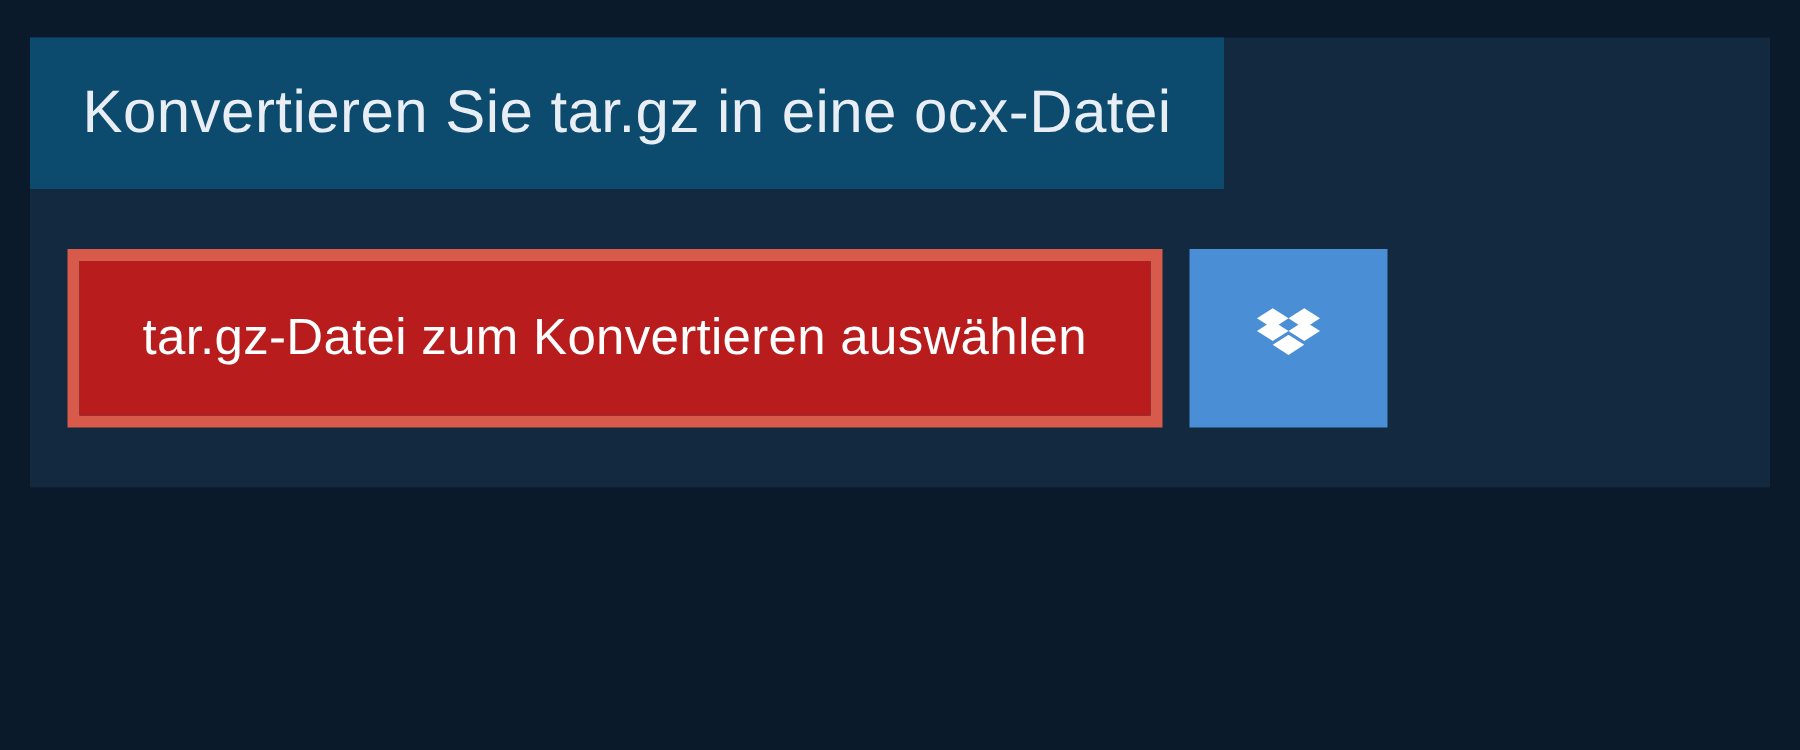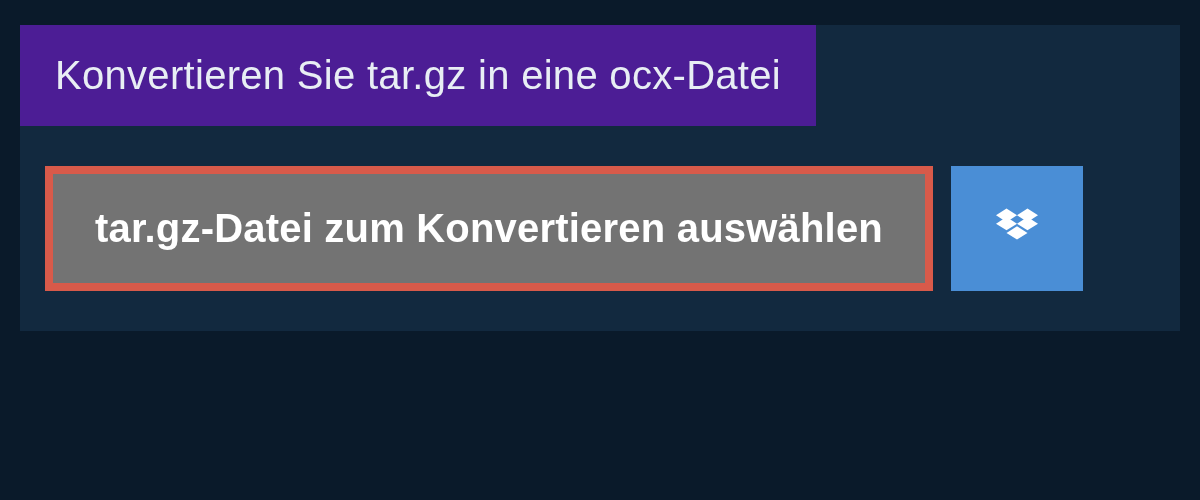--- a/index.html
+++ b/index.html
@@ -13,44 +13,44 @@
       background-color: #0a1a2a;
       font-family: -apple-system, BlinkMacSystemFont, 'Segoe UI', Arial, sans-serif;
       overflow: hidden;
     }
     .container {
       background-color: #12293f;
       margin: 25px 20px 0 20px;
       padding-bottom: 40px;
     }
     .header {
-      background-color: #4c1d95;
+      background-color: #0c4a6e;
       padding: 28px 35px;
       display: inline-block;
     }
     .header h1 {
       color: #e8eef4;
       font-size: 40px;
       font-weight: 400;
       letter-spacing: 0.3px;
     }
     .button-row {
       display: flex;
       gap: 18px;
       padding: 40px 25px 0 25px;
     }
     .select-button-wrapper {
       border: 8px solid #d85a4a;
       display: inline-block;
     }
     .select-button {
-      background-color: #737373;
+      background-color: #b91c1c;
       color: #ffffff;
-      font-size: 40px;
-      font-weight: 700;
+      font-size: 34px;
+      font-weight: 400;
       padding: 32px 42px;
       border: none;
       cursor: pointer;
       display: block;
       letter-spacing: 0.2px;
     }
     .dropbox-button {
       background-color: #4a8ed6;
       width: 132px;
       display: flex;

